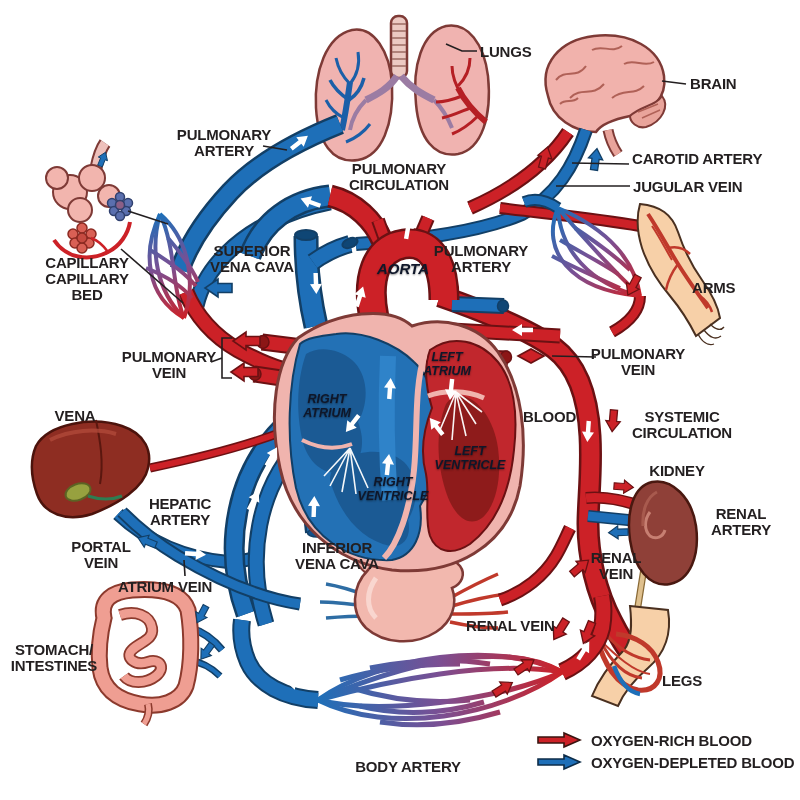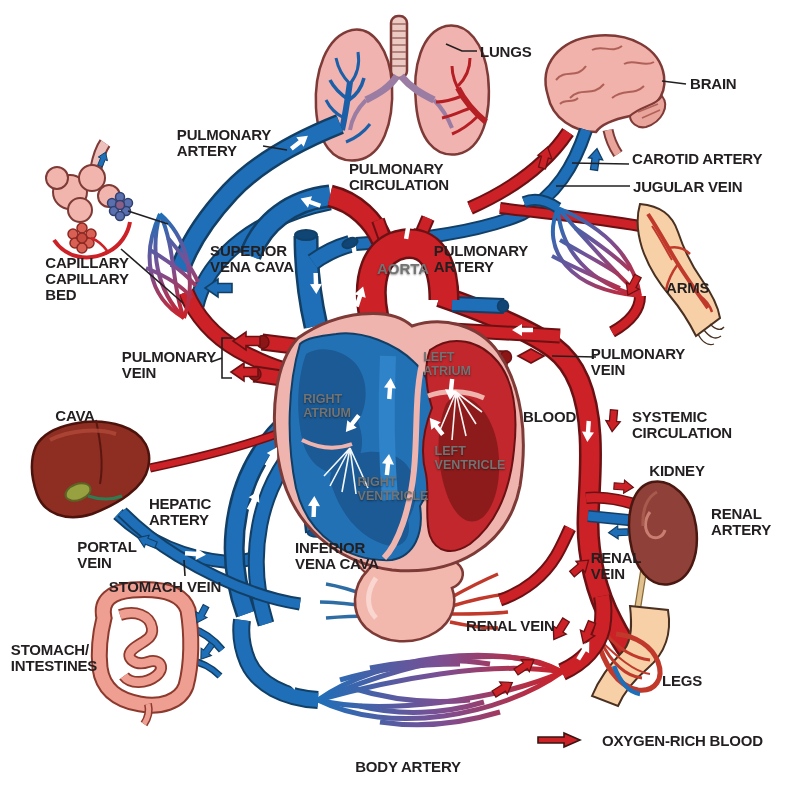--- a/index.html
+++ b/index.html
@@ -1,25 +1,25 @@
 <!DOCTYPE html>
 <html><head>
 <meta charset="utf-8">
 <style>
   html,body{margin:0;padding:0;background:#fff;}
   .stage{position:relative;width:800px;height:800px;background:#ffffff;overflow:hidden;
          font-family:"Liberation Sans",sans-serif;}
   .art{position:absolute;left:0;top:0;}
   .lbl{position:absolute;font-weight:bold;font-size:15px;line-height:1.08;color:#231f20;
-       letter-spacing:-0.2px;white-space:pre-line;text-align:left;
+       letter-spacing:-0.2px;white-space:pre-line;text-align:center;
        transform:translate(-50%,-50%);pointer-events:none;}
   .lbl.l{transform:translate(0,-50%);text-align:left;}
-  .lbl.w{color:#737373;font-size:12.5px;text-shadow:0 1px 2px rgba(0,0,0,.45);letter-spacing:0;}
+  .lbl.w{color:#0f172a;font-size:12.5px;text-shadow:0 1px 2px rgba(0,0,0,.45);letter-spacing:0;font-style:italic;}
   .legend{position:absolute;left:536px;top:729px;}
-  .legend-row{display:flex;align-items:center;gap:20px;height:22px;}
+  .legend-row{display:flex;align-items:center;gap:9px;height:22px;}
   .legend-row span{font-weight:bold;font-size:15px;color:#231f20;letter-spacing:-0.2px;}
 </style>
 </head>
 <body>
 
 <div class="stage">
 
 <svg class="art" width="800" height="800" viewBox="0 0 800 800">
   <defs>
     <linearGradient id="gL" gradientUnits="userSpaceOnUse" x1="160" y1="214" x2="186" y2="318">
@@ -428,60 +428,66 @@
 ARTERY</div>
 <div class="lbl" style="left:399px;top:177px">PULMONARY
 CIRCULATION</div>
 <div class="lbl l" style="left:632px;top:159px">CAROTID ARTERY</div>
 <div class="lbl l" style="left:633px;top:187px">JUGULAR VEIN</div>
 <div class="lbl" style="left:252px;top:259px">SUPERIOR
 VENA CAVA</div>
 <div class="lbl w" style="left:403px;top:269px;font-size:15px">AORTA</div>
 <div class="lbl" style="left:481px;top:259px">PULMONARY
 ARTERY</div>
-<div class="lbl l" style="left:666px;top:288px">ARMS</div>
+<div class="lbl l" style="left:692px;top:288px">ARMS</div>
 <div class="lbl" style="left:87px;top:279px">CAPILLARY
 CAPILLARY
 BED</div>
 <div class="lbl" style="left:169px;top:365px">PULMONARY
 VEIN</div>
 <div class="lbl" style="left:638px;top:362px">PULMONARY
 VEIN</div>
-<div class="lbl" style="left:75px;top:416px">CAVA</div>
+<div class="lbl" style="left:75px;top:416px">VENA</div>
 <div class="lbl w" style="left:447px;top:364px">LEFT
 ATRIUM</div>
 <div class="lbl w" style="left:327px;top:406px">RIGHT
 ATRIUM</div>
 <div class="lbl l" style="left:523px;top:417px">BLOOD</div>
 <div class="lbl" style="left:682px;top:425px">SYSTEMIC
 CIRCULATION</div>
 <div class="lbl w" style="left:470px;top:458px">LEFT
 VENTRICLE</div>
 <div class="lbl w" style="left:393px;top:489px">RIGHT
 VENTRICLE</div>
 <div class="lbl" style="left:677px;top:471px">KIDNEY</div>
 <div class="lbl" style="left:741px;top:522px">RENAL
 ARTERY</div>
 <div class="lbl" style="left:180px;top:512px">HEPATIC
 ARTERY</div>
-<div class="lbl" style="left:107px;top:555px">PORTAL
+<div class="lbl" style="left:101px;top:555px">PORTAL
 VEIN</div>
 <div class="lbl" style="left:337px;top:556px">INFERIOR
 VENA CAVA</div>
 <div class="lbl" style="left:616px;top:566px">RENAL
 VEIN</div>
-<div class="lbl" style="left:165px;top:587px">STOMACH VEIN</div>
+<div class="lbl" style="left:165px;top:587px">ATRIUM VEIN</div>
 <div class="lbl" style="left:54px;top:658px">STOMACH/
 INTESTINES</div>
 <div class="lbl l" style="left:466px;top:626px">RENAL VEIN</div>
 <div class="lbl l" style="left:662px;top:681px">LEGS</div>
 <div class="lbl" style="left:408px;top:767px">BODY ARTERY</div>
 
 <div class="legend">
   <div class="legend-row">
     <svg width="46" height="18">
       <polygon points="2,6 28,6 28,2 44,9 28,16 28,12 2,12" stroke="#3a1410" stroke-width="1.6" fill="#cc2127"></polygon>
     </svg>
     <span>OXYGEN-RICH BLOOD</span>
   </div>
+  <div class="legend-row">
+    <svg width="46" height="18">
+      <polygon points="2,6 28,6 28,2 44,9 28,16 28,12 2,12" stroke="#0d2c48" stroke-width="1.6" fill="#1e6fb8"></polygon>
+    </svg>
+    <span>OXYGEN-DEPLETED BLOOD</span>
+  </div>
 </div>
 
 </div>
 
 </body></html>

